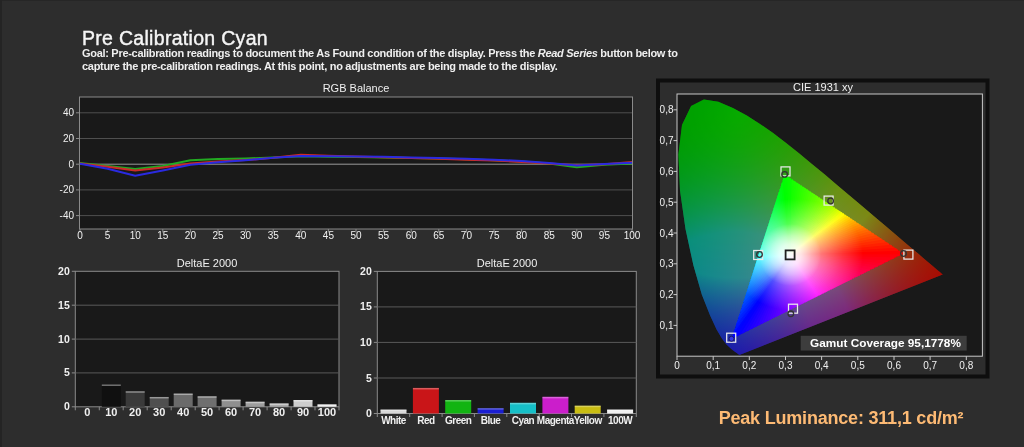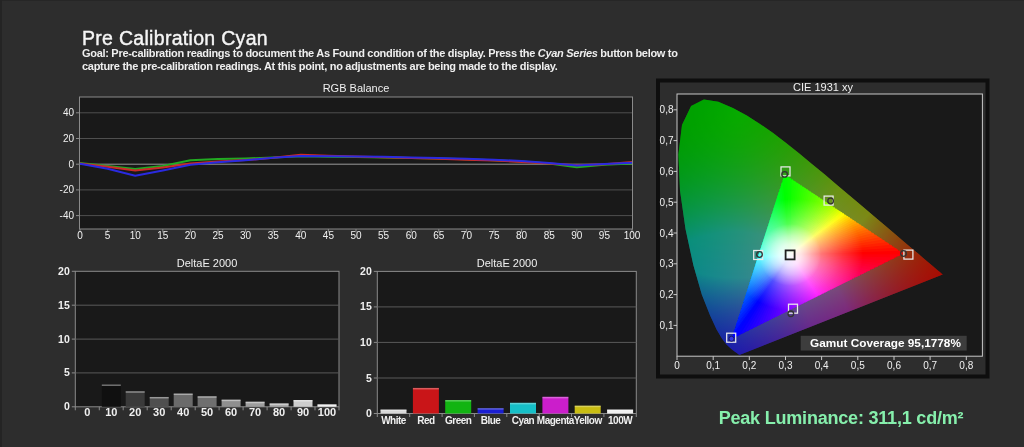--- a/index.html
+++ b/index.html
@@ -1,19 +1,19 @@
 <!DOCTYPE html>
 <html><head><meta charset="utf-8"><style>
 html,body{margin:0;padding:0;background:#2d2d2d;width:1024px;height:447px;overflow:hidden}
 body{position:relative;font-family:'Liberation Sans',sans-serif}
 .edge-l{position:absolute;left:0;top:0;width:2px;height:447px;background:#242424}
 .edge-t{position:absolute;left:0;top:0;width:1024px;height:1px;background:#262626}
 .title{position:absolute;left:82px;top:29px;font-size:19.5px;letter-spacing:0.3px;color:#f5f5f5;line-height:1;-webkit-text-stroke:0.4px #f5f5f5;white-space:nowrap}
 .goal{position:absolute;left:82px;top:47px;font-size:11px;letter-spacing:-0.3px;font-weight:bold;color:#efefef;line-height:13.3px;white-space:nowrap}
-.peak{position:absolute;left:716px;top:409px;width:250px;text-align:center;font-size:18px;letter-spacing:-0.2px;font-weight:bold;color:#86efac;line-height:1.1;white-space:nowrap}
+.peak{position:absolute;left:716px;top:409px;width:250px;text-align:center;font-size:18px;letter-spacing:-0.2px;font-weight:bold;color:#fdba74;line-height:1.1;white-space:nowrap}
 </style></head><body>
 <div class="edge-t"></div>
 <div class="edge-l"></div>
 <svg width="1024" height="447" viewBox="0 0 1024 447" style="position:absolute;left:0;top:0;font-family:'Liberation Sans',sans-serif">
 <defs>
 <clipPath id="hclip">
         <path d="M 740.0 354.7 L 739.9 354.7 L 739.8 354.7 L 739.8 354.7 L 739.7 354.7 L 739.6 354.7 L 739.4 354.7 L 739.2 354.7 L 739.0 354.6 L 738.6 354.4 L 738.1 354.1 L 737.4 353.6 L 736.4 352.8 L 735.3 351.9 L 733.6 350.7 L 731.6 349.2 L 729.1 347.1 L 726.0 343.9 L 721.9 338.4 L 716.6 329.5 L 710.0 315.3 L 701.8 294.4 L 693.4 265.3 L 685.5 229.1 L 680.0 190.4 L 678.4 154.5 L 682.0 125.1 L 691.1 106.1 L 703.9 99.4 L 718.3 101.7 L 732.9 108.0 L 746.8 115.5 L 760.0 123.9 L 773.1 133.1 L 786.1 143.0 L 799.0 153.3 L 811.9 163.9 L 824.8 174.6 L 837.6 185.4 L 850.1 196.0 L 862.3 206.3 L 874.0 216.2 L 885.0 225.5 L 895.0 234.1 L 903.7 241.5 L 911.4 248.0 L 917.8 253.3 L 922.9 257.7 L 927.0 261.2 L 933.0 266.3 L 937.0 269.7 L 939.5 271.8 L 941.0 273.0 L 941.7 273.7 L 942.2 274.1 L 942.7 274.5 Z"></path>
       </clipPath>
 <clipPath id="tclip">
         <path d="M 903.5 253.5 L 784.6 174.4 L 731.5 339.0 Z"></path>
@@ -485,13 +485,13 @@
 <circle cx="759.5" cy="254.5" r="2.8" fill="none" stroke="#333" stroke-width="1.3"></circle>
 <circle cx="790.8" cy="313.8" r="2.8" fill="none" stroke="#333" stroke-width="1.3"></circle>
 <circle cx="830.6" cy="201.0" r="2.8" fill="none" stroke="#333" stroke-width="1.3"></circle>
 <circle cx="731.5" cy="338.8" r="2.5" fill="#3535e6" stroke="#15154a" stroke-width="0.8"></circle>
 <rect x="785.6" y="250.4" width="9" height="9" fill="none" stroke="#202020" stroke-width="1.8"></rect>
 <circle cx="790.1" cy="254.9" r="2.6" fill="#fafafa"></circle>
 <rect x="800.7" y="335.8" width="166" height="14.8" fill="#3d3d3d"></rect>
 <text x="885.5" y="347.3" font-size="11.8" font-weight="bold" fill="#ffffff" text-anchor="middle">Gamut Coverage 95,1778%</text>
 </svg>
 <div class="title">Pre Calibration Cyan</div>
-<div class="goal">Goal: Pre-calibration readings to document the As Found condition of the display. Press the <i>Cyan Series</i> button below to<br>capture the pre-calibration readings. At this point, no adjustments are being made to the display.</div>
+<div class="goal">Goal: Pre-calibration readings to document the As Found condition of the display. Press the <i>Read Series</i> button below to<br>capture the pre-calibration readings. At this point, no adjustments are being made to the display.</div>
 <div class="peak">Peak Luminance: 311,1 cd/m²</div>
 </body></html>

